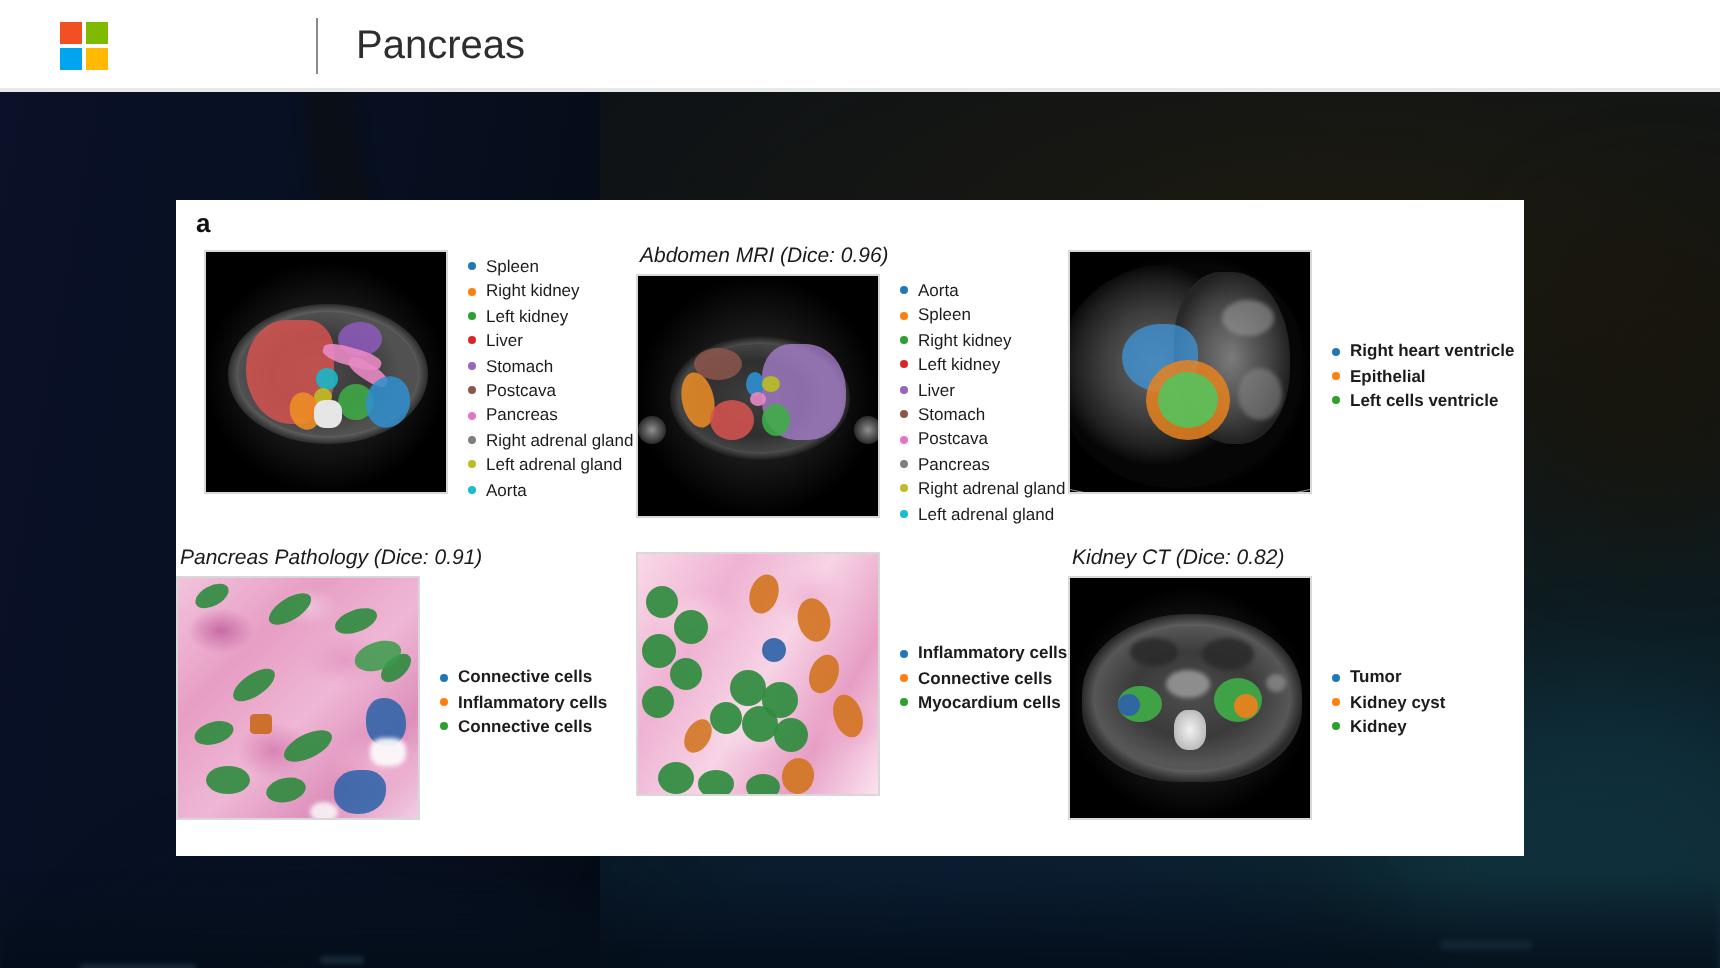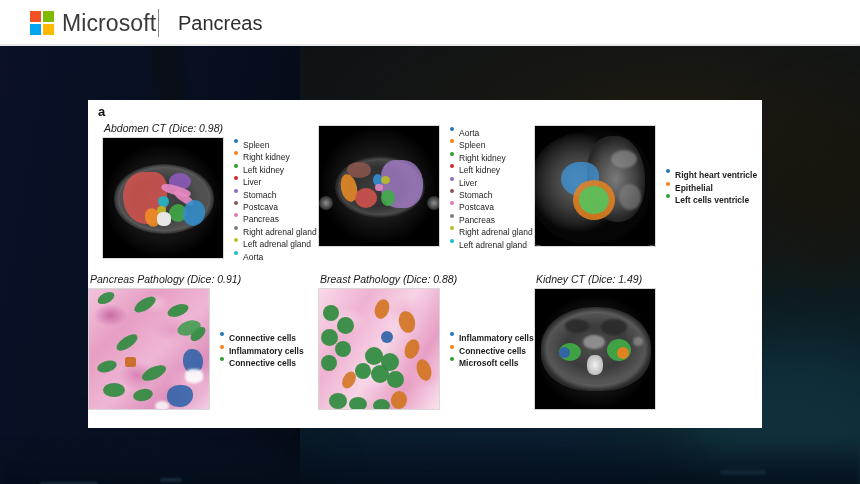--- a/index.html
+++ b/index.html
@@ -139,21 +139,21 @@
     background:#000;position:relative;overflow:hidden;
     border:1px solid #d8d8d8;
     box-sizing:border-box;
   }
   .legend{
     margin-left:10px;padding-top:2px;
     display:flex;flex-direction:column;justify-content:center;
   }
   .legend.centered{height:122px;justify-content:center;font-weight:bold;}
   .leg-item{
-    display:flex;
+    display:flex;align-items:center;
     font-size:8.5px;color:#1c1c1c;line-height:12.4px;
     white-space:nowrap;
   }
   .leg-dot{
     width:4px;height:4px;border-radius:50%;
     flex:0 0 4px;margin-right:5px;
   }
 
   
   .scan{position:absolute;inset:0;}
@@ -196,21 +196,20 @@
 
 <div class="slide">
 
   <div class="header">
     <div class="ms-logo">
       <span class="ms-q1"></span>
       <span class="ms-q2"></span>
       <span class="ms-q3"></span>
       <span class="ms-q4"></span>
     </div>
-    <div class="ms-word">Microsoft</div>
     <div class="hdr-divider"></div>
     <div class="hdr-sub">Pancreas</div>
     <div class="hdr-rule"></div>
   </div>
 
   <div class="bg">
     <div class="bg-base"></div>
     <div class="bg-left"></div>
     <div class="arc arc-dark"></div>
     <div class="arc arc-amber2"></div>
@@ -226,21 +225,20 @@
     <div class="deck-speck" style="left:160px;top:432px;width:22px;height:4px;"></div>
     <div class="deck-speck" style="left:720px;top:424px;width:46px;height:5px;opacity:.35;"></div>
   </div>
 
   <div class="figure-card">
     <div class="panel-letter">a</div>
 
     <div class="grid">
 
       <div class="cell" style="left:14px;top:22px;width:222px;">
-        <div class="cell-title">Abdomen CT (Dice: 0.98)</div>
         <div class="cell-body">
           <div class="thumb ct-bg">
             <div class="scan">
               <div class="body-oval" style="left:11px;top:26px;width:100px;height:70px;background:radial-gradient(closest-side,#b9b9b9 0%,#8e8e8e 62%,#6d6d6d 86%,#2b2b2b 100%);"></div>
               <div class="body-oval" style="left:16px;top:30px;width:90px;height:62px;background:radial-gradient(closest-side at 45% 50%,#4a4a4a 0%,#3a3a3a 60%,#515151 100%);"></div>
               <div class="seg" style="left:20px;top:34px;width:44px;height:52px;background:#d9534f;border-radius:46% 30% 42% 52%;opacity:.82;"></div>
               <div class="seg" style="left:66px;top:35px;width:22px;height:17px;background:#8e5bbd;opacity:.85;"></div>
               <div class="seg" style="left:58px;top:48px;width:30px;height:9px;background:#e88ac4;border-radius:40%;transform:rotate(16deg);opacity:.9;"></div>
               <div class="seg" style="left:70px;top:56px;width:22px;height:8px;background:#e88ac4;border-radius:40%;transform:rotate(34deg);opacity:.9;"></div>
               <div class="seg" style="left:55px;top:58px;width:11px;height:11px;background:#19b6c9;opacity:.9;"></div>
@@ -292,20 +290,21 @@
               </div>
             <div class="leg-item">
                 <span class="leg-dot" style="background:#17becf"></span>
                 <span>Aorta</span>
               </div>
           </div>
         </div>
       </div>
 
       <div class="cell" style="left:230px;top:22px;width:222px;">
+        <div class="cell-title">Abdomen MRI (Dice: 0.96)</div>
         <div class="cell-body">
           <div class="thumb mri-bg">
             <div class="scan">
               <div class="body-oval" style="left:16px;top:30px;width:90px;height:62px;background:radial-gradient(closest-side,#9c9c9c 0%,#777 62%,#555 86%,#1d1d1d 100%);"></div>
               <div class="body-oval" style="left:20px;top:34px;width:82px;height:54px;background:radial-gradient(closest-side at 45% 50%,#3e3e3e 0%,#2f2f2f 70%,#444 100%);"></div>
               <div class="seg" style="left:62px;top:34px;width:42px;height:48px;background:#a97fd0;border-radius:34% 48% 44% 40%;opacity:.76;"></div>
               <div class="seg" style="left:28px;top:36px;width:24px;height:16px;background:#8c564b;border-radius:50%;opacity:.85;"></div>
               <div class="seg" style="left:22px;top:48px;width:16px;height:28px;background:#ef8e26;border-radius:50%;transform:rotate(-12deg);opacity:.85;"></div>
               <div class="seg" style="left:36px;top:62px;width:22px;height:20px;background:#d9534f;border-radius:50%;opacity:.85;"></div>
               <div class="seg" style="left:62px;top:64px;width:14px;height:16px;background:#3fae47;opacity:.88;"></div>
@@ -426,21 +425,20 @@
               </div>
             <div class="leg-item">
                 <span class="leg-dot" style="background:#2ca02c"></span>
                 <span>Connective cells</span>
               </div>
           </div>
         </div>
       </div>
 
       <div class="cell" style="left:230px;top:173px;width:222px;">
-        <div class="cell-title">Breast Pathology (Dice: 0.88)</div>
         <div class="cell-body">
           <div class="thumb path2-bg">
             <div class="scan">
               <div class="seg" style="left:4px;top:16px;width:16px;height:16px;background:#2e8b3d;border-radius:50%;opacity:.92;"></div>
               <div class="seg" style="left:18px;top:28px;width:17px;height:17px;background:#2e8b3d;border-radius:50%;opacity:.92;"></div>
               <div class="seg" style="left:2px;top:40px;width:17px;height:17px;background:#2e8b3d;border-radius:50%;opacity:.92;"></div>
               <div class="seg" style="left:16px;top:52px;width:16px;height:16px;background:#2e8b3d;border-radius:50%;opacity:.92;"></div>
               <div class="seg" style="left:2px;top:66px;width:16px;height:16px;background:#2e8b3d;border-radius:50%;opacity:.92;"></div>
               <div class="seg" style="left:46px;top:58px;width:18px;height:18px;background:#2e8b3d;border-radius:50%;opacity:.92;"></div>
               <div class="seg" style="left:62px;top:64px;width:18px;height:18px;background:#2e8b3d;border-radius:50%;opacity:.92;"></div>
@@ -463,45 +461,59 @@
             <div class="leg-item">
                 <span class="leg-dot" style="background:#1f77b4"></span>
                 <span>Inflammatory cells</span>
               </div>
             <div class="leg-item">
                 <span class="leg-dot" style="background:#ff7f0e"></span>
                 <span>Connective cells</span>
               </div>
             <div class="leg-item">
                 <span class="leg-dot" style="background:#2ca02c"></span>
-                <span>Microsoft cells</span>
+                <span>Myocardium cells</span>
               </div>
           </div>
         </div>
       </div>
 
       <div class="cell" style="left:446px;top:173px;width:222px;">
-        <div class="cell-title">Kidney CT (Dice: 1.49)</div>
+        <div class="cell-title">Kidney CT (Dice: 0.82)</div>
         <div class="cell-body">
           <div class="thumb ct-bg">
             <div class="scan">
               <div class="body-oval" style="left:6px;top:18px;width:110px;height:84px;background:radial-gradient(closest-side,#c4c4c4 0%,#8f8f8f 58%,#6a6a6a 84%,#2a2a2a 100%);border-radius:48% 48% 44% 44%;"></div>
               <div class="body-oval" style="left:12px;top:24px;width:98px;height:72px;background:radial-gradient(closest-side at 50% 48%,#4d4d4d 0%,#3b3b3b 62%,#565656 100%);border-radius:48%;"></div>
               <div class="tex" style="left:30px;top:30px;width:24px;height:14px;background:#2b2b2b;opacity:.9;"></div>
               <div class="tex" style="left:66px;top:30px;width:26px;height:16px;background:#2b2b2b;opacity:.9;"></div>
               <div class="tex" style="left:48px;top:46px;width:22px;height:14px;background:#9a9a9a;opacity:.85;"></div>
               <div class="seg" style="left:24px;top:54px;width:22px;height:18px;background:#3fae47;border-radius:50%;opacity:.9;"></div>
               <div class="seg" style="left:24px;top:58px;width:11px;height:11px;background:#2f63a8;border-radius:50%;opacity:.95;"></div>
               <div class="seg" style="left:72px;top:50px;width:24px;height:22px;background:#3fae47;border-radius:50%;opacity:.9;"></div>
               <div class="seg" style="left:82px;top:58px;width:12px;height:12px;background:#e8821f;border-radius:50%;opacity:.95;"></div>
               <div class="body-oval" style="left:52px;top:66px;width:16px;height:20px;background:radial-gradient(closest-side,#f2f2f2,#bdbdbd);border-radius:42%;"></div>
               <div class="tex" style="left:98px;top:48px;width:10px;height:9px;background:#a5a5a5;"></div>
               <div class="rib" style="top:100px;border-bottom-color:rgba(200,200,200,.6);"></div>
               <div class="rib" style="top:110px;border-bottom-color:rgba(165,165,165,.5);"></div>
             </div>
           </div>
+          <div class="legend centered">
+            <div class="leg-item">
+                <span class="leg-dot" style="background:#1f77b4"></span>
+                <span>Tumor</span>
+              </div>
+            <div class="leg-item">
+                <span class="leg-dot" style="background:#ff7f0e"></span>
+                <span>Kidney cyst</span>
+              </div>
+            <div class="leg-item">
+                <span class="leg-dot" style="background:#2ca02c"></span>
+                <span>Kidney</span>
+              </div>
+          </div>
         </div>
       </div>
 
     </div>
   </div>
 
 </div>
 
 </body></html>

